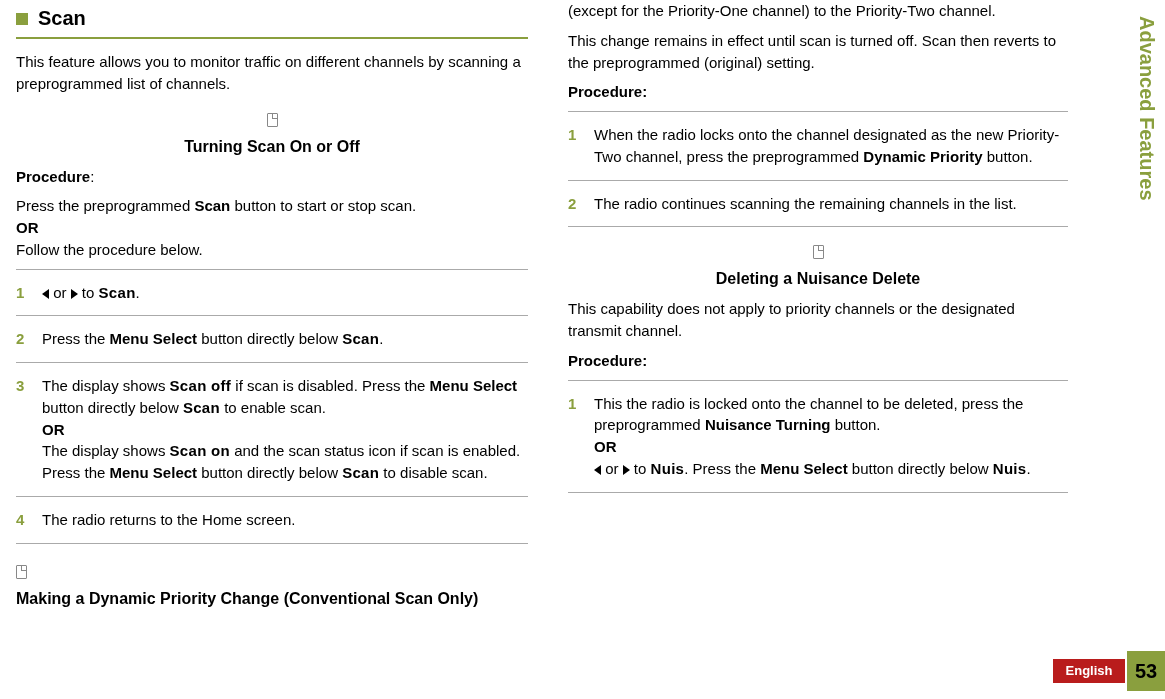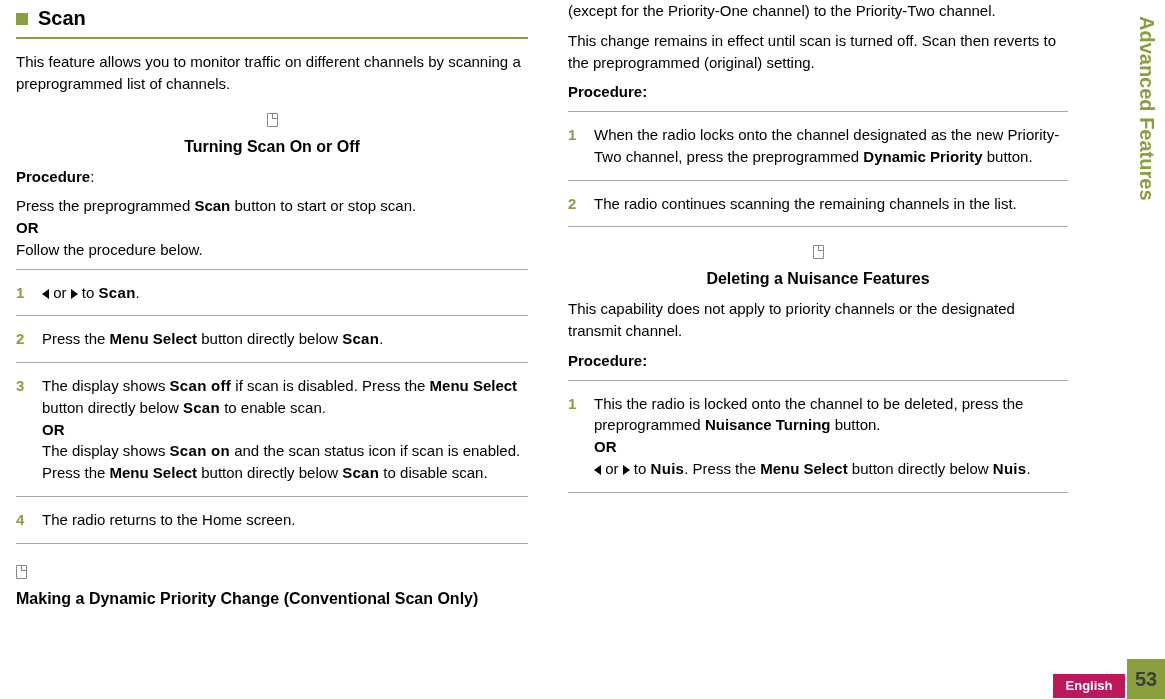--- a/index.html
+++ b/index.html
@@ -128,39 +128,39 @@
   }
   .sidetab .label-wrap span {
     writing-mode: vertical-rl;
     color: #8a9f3e;
     font-weight: bold;
     font-size: 20px;
     padding-top: 6px;
   }
   .sidetab .pagenum-box {
     position: absolute;
-    bottom: 0;
+    bottom: 8px;
     right: 0;
     width: 38px;
     height: 40px;
     background: #8a9f3e;
-    color: #404040;
+    color: #000000;
     font-weight: bold;
     font-size: 20px;
     display: flex;
     align-items: center;
     justify-content: center;
   }
   .eng-box {
     position: absolute;
     right: 40px;
-    bottom: 1px;
+    bottom: 16px;
     height: 24px;
     width: 72px;
-    background: #be185d;
+    background: #b91c1c;
     color: #fff;
     font-weight: bold;
     font-size: 13px;
     display: flex;
     align-items: center;
     justify-content: center;
   }
 </style>
 </head>
 <body>
@@ -240,21 +240,21 @@
     </div>
     <hr class="hr-thin">
     <div class="step">
       <div class="step-num">2</div>
       <div class="step-body">The radio continues scanning the remaining channels in the list.</div>
     </div>
     <hr class="hr-thin">
 
     <div class="sub-row">
       <span class="doc-icon"></span>
-      <span class="h2">Deleting a Nuisance Features</span>
+      <span class="h2">Deleting a Nuisance Delete</span>
     </div>
     <div class="p">This capability does not apply to priority channels or the designated transmit channel.</div>
     <div class="p bold">Procedure:</div>
 
     <hr class="hr-thin">
     <div class="step">
       <div class="step-num">1</div>
       <div class="step-body">
         <span>This the radio is locked onto the channel to be deleted, press the preprogrammed </span><span class="bold">Nuisance Turning</span><span> button.</span><br>
         <span class="bold">OR</span><br>

